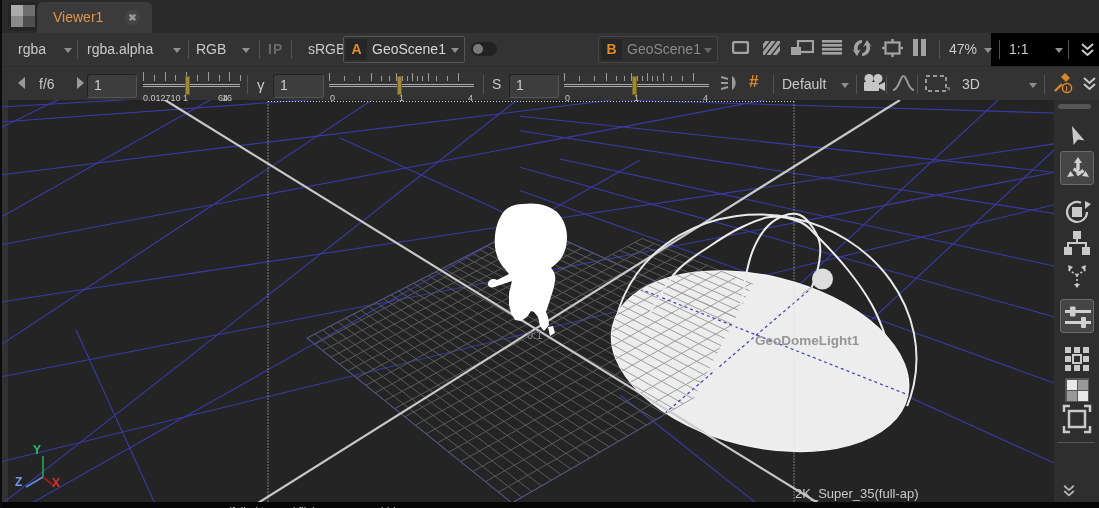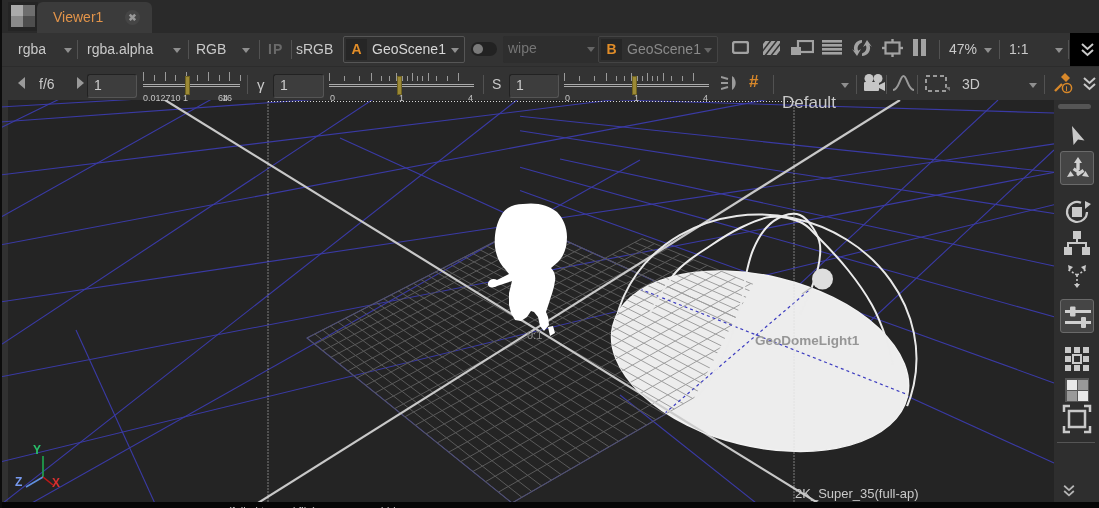--- a/index.html
+++ b/index.html
@@ -3,21 +3,21 @@
 *{margin:0;padding:0;box-sizing:border-box}
 html,body{width:1099px;height:508px;overflow:hidden;background:#000}
 body{font-family:"Liberation Sans",sans-serif;position:relative}
 .abs{position:absolute}
 #tabbar{left:0;top:0;width:1099px;height:33px;background:#2a2a2a}
 #leftline{left:0;top:0;width:2px;height:508px;background:#0c0c0c;z-index:50}
 #paneico{left:8px;top:2px;width:30px;height:29px;background:#242424}
 #paneico .q{position:absolute;width:12px;height:11px}
 #tab{left:37px;top:2px;width:115px;height:31px;background:#3b3b3b;border-radius:6px 6px 0 0;color:#e2944a;font-size:14px;line-height:31px;padding-left:16px}
 #tab .x{position:absolute;right:12px;top:8px;width:15px;height:15px;border-radius:8px;background:#454545;color:#999;font-size:10px;line-height:15px;text-align:center;font-weight:bold}
-#row1{left:0;top:33px;width:1070px;height:33px;background:#333}
+#row1{left:0;top:33px;width:991px;height:33px;background:#333}
 #row2{left:0;top:66px;width:1099px;height:34px;background:#333;border-top:1px solid #2c2c2c}
 .t{position:absolute;color:#c9c9c9;font-size:14px;top:8px;white-space:nowrap}
 .sep{position:absolute;top:7px;width:1px;height:19px;background:#525252}
 .sep2{position:absolute;top:8px;width:1px;height:19px;background:#525252}
 .arr{position:absolute;width:0;height:0;border-left:4px solid transparent;border-right:4px solid transparent;border-top:5px solid #8f8f8f;top:15px}
 #row2 .ibox{position:absolute;top:7px;height:24px;background:#3d3d3d;border:1px solid #555;border-top-color:#222;border-left-color:#222;border-radius:3px;color:#ccc;font-size:14px;padding:2px 0 0 6px}
 #row2 .gold{position:absolute;top:9px;width:5px;height:19px;background:#9c8a36;border:1px solid #6e6120}
 .tick{position:absolute;background:#9a9a9a;width:1px}
 .slab{position:absolute;color:#c4c4c4;font-size:9px;top:26px}
 #row2 .track{position:absolute;top:17px;height:3px;border-top:1px solid #aaa;border-bottom:1px solid #aaa}
@@ -400,32 +400,28 @@
     <div class="arr" style="left:64px;"></div>
     <div class="sep" style="left:77px;"></div>
     <div class="t" style="left:87px;">rgba.alpha</div>
     <div class="arr" style="left:173px;"></div>
     <div class="sep" style="left:188px;"></div>
     <div class="t" style="left:196px;">RGB</div>
     <div class="arr" style="left:242px;"></div>
     <div class="sep" style="left:259px;"></div>
     <div class="t" style="left:268px;color:#6a6a6a;font-weight:bold;letter-spacing:1px;">IP</div>
     <div class="sep" style="left:291px;"></div>
-    <div class="t" style="left:296px;">sRGB</div>
+    <div class="t" style="left:308px;">sRGB</div>
     <div class="abs" style="left:343px;top:3px;width:122px;height:27px;border:1px solid #565656;background:#2f2f2f;border-radius:2px">
       <div class="abs" style="left:2px;top:2px;width:21px;height:21px;background:#262626;color:#e08c28;font-size:14px;font-weight:bold;text-align:center;line-height:21px">A</div>
       <div class="abs" style="left:28px;top:4px;color:#d6d6d6;font-size:14px">GeoScene1</div>
       <div class="arr" style="left:107px;top:11px"></div>
     </div>
     <div class="abs" style="left:471px;top:9px;width:26px;height:14px;background:#222;border-radius:8px">
       <div class="abs" style="left:2px;top:2px;width:10px;height:10px;border-radius:6px;background:#7a7a7a"></div>
-    </div>
-    <div class="abs" style="left:503px;top:3px;width:97px;height:27px;background:#2e2e2e;border-radius:2px">
-      <div class="abs" style="left:5px;top:4px;color:#757575;font-size:14px">wipe</div>
-      <div class="arr" style="left:84px;top:11px;border-top-color:#666"></div>
     </div>
     <div class="abs" style="left:598px;top:3px;width:120px;height:27px;border:1px solid #444;background:#2f2f2f;border-radius:2px">
       <div class="abs" style="left:2px;top:2px;width:21px;height:21px;background:#262626;color:#e08c28;font-size:14px;font-weight:bold;text-align:center;line-height:21px">B</div>
       <div class="abs" style="left:28px;top:4px;color:#8a8a8a;font-size:14px">GeoScene1</div>
       <div class="arr" style="left:105px;top:11px;border-top-color:#666"></div>
     </div>
     <svg class="abs" style="left:732px;top:8px" width="17" height="13" viewBox="0 0 17 13">
       <rect x="1" y="1" width="15" height="11" rx="2" fill="none" stroke="#a2a2a2" stroke-width="2.4"></rect>
     </svg>
     <svg class="abs" style="left:763px;top:8px" width="17" height="14" viewBox="0 0 17 14">
@@ -554,21 +550,21 @@
     <svg class="abs" style="left:721px;top:6px" width="22" height="20" viewBox="0 0 22 20">
       <path d="M 11 3 A 8.5 8.5 0 0 1 11 17 Z" fill="#9a9a9a"></path>
       <g stroke="#9a9a9a" stroke-width="2">
         <line x1="0" y1="4" x2="7" y2="6"></line>
         <line x1="0" y1="10" x2="7" y2="10"></line>
         <line x1="0" y1="16" x2="7" y2="14"></line>
       </g>
     </svg>
     <div class="abs" style="left:749px;top:5px;color:#d8882a;font-size:17px;white-space:nowrap;font-weight:bold">#</div>
     <div class="sep2" style="left:773px;"></div>
-    <div class="abs" style="left:782px;top:26px;color:#c9c9c9;font-size:17px;white-space:nowrap">Default</div>
+    <div class="abs" style="left:782px;top:9px;color:#c9c9c9;font-size:14px;white-space:nowrap">Default</div>
     <div class="arr" style="left:841px;top:16px"></div>
     <div class="sep2" style="left:856px;"></div>
     <svg class="abs" style="left:863px;top:7px" width="23" height="18" viewBox="0 0 23 18">
       <circle cx="6" cy="4.5" r="4.5" fill="#c6c6c6"></circle>
       <circle cx="15" cy="4.5" r="4.5" fill="#c6c6c6"></circle>
       <rect x="1" y="8" width="15" height="9" rx="1" fill="#c6c6c6"></rect>
       <path d="M 16 11 L 22 8 L 22 17 L 16 14 Z" fill="#c6c6c6"></path>
     </svg>
     <div class="sep2" style="left:886px;"></div>
     <svg class="abs" style="left:892px;top:8px" width="23" height="16" viewBox="0 0 23 16">

